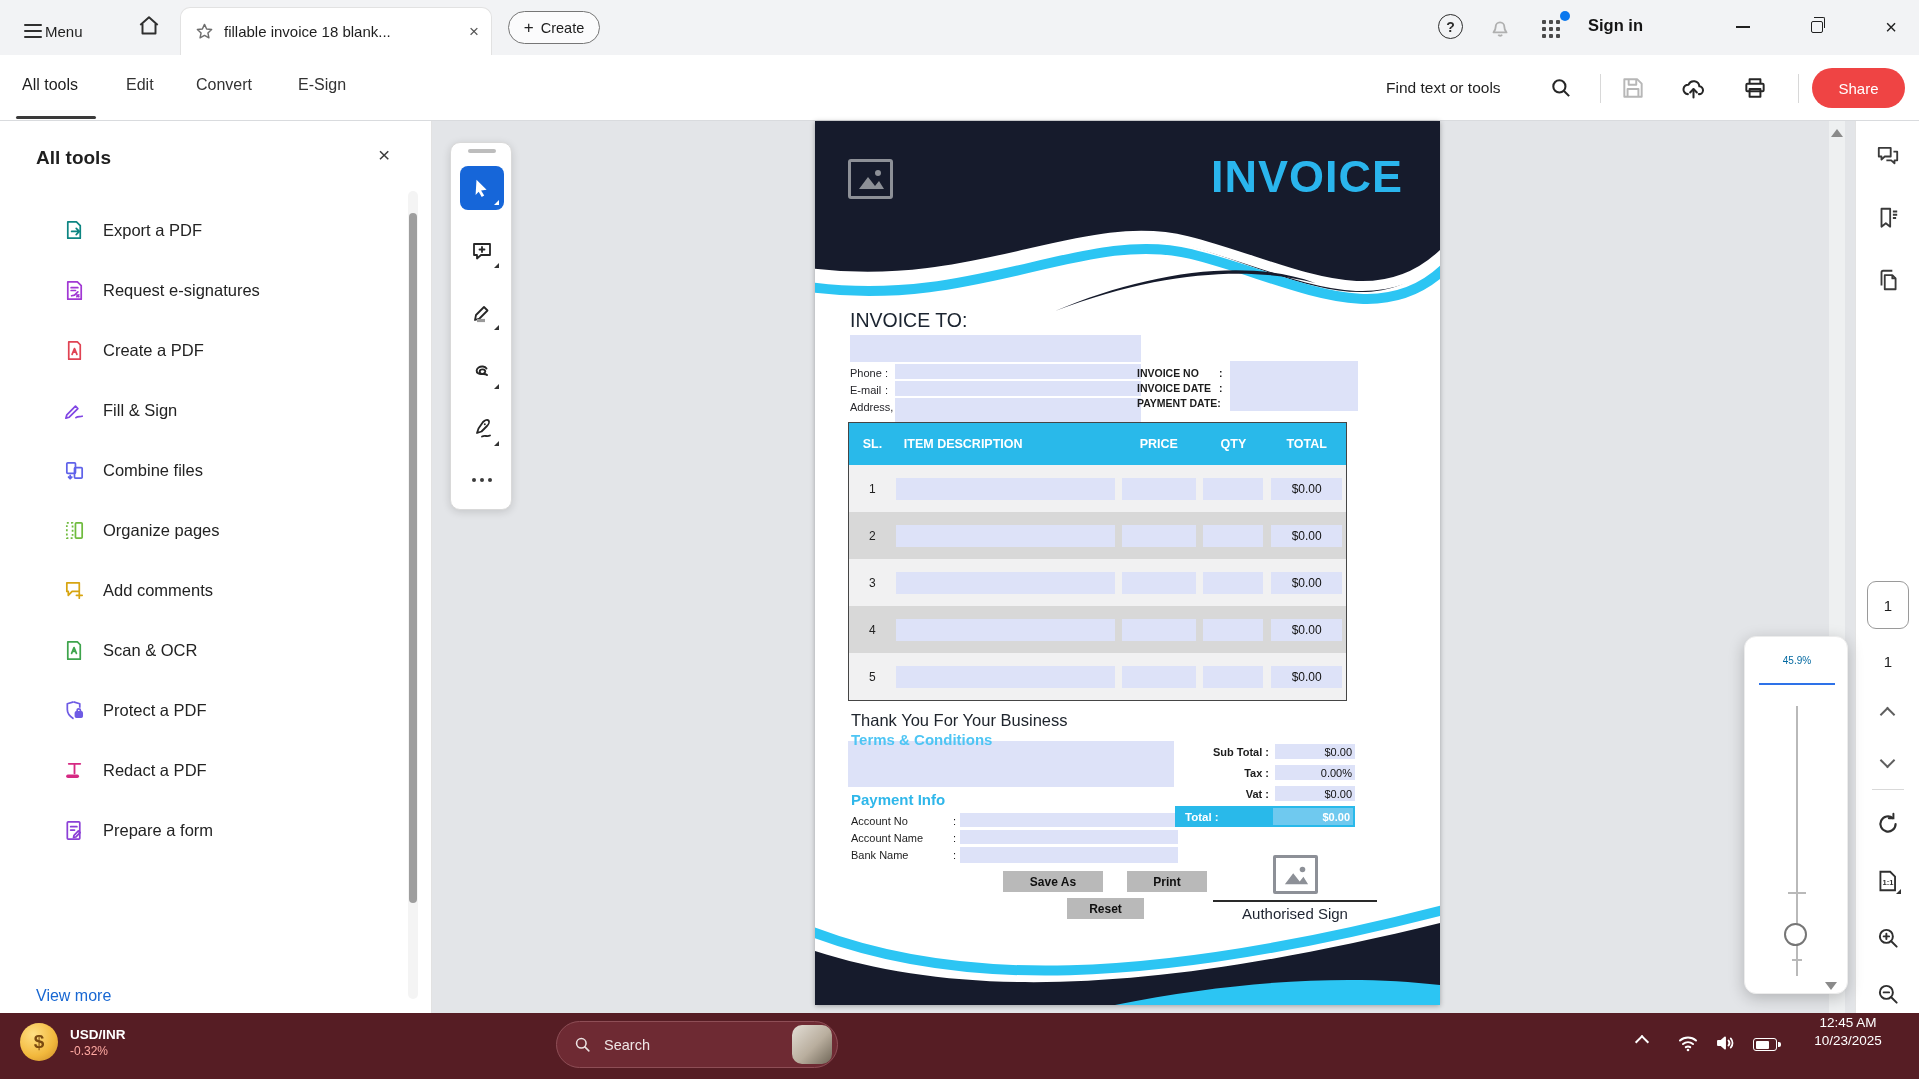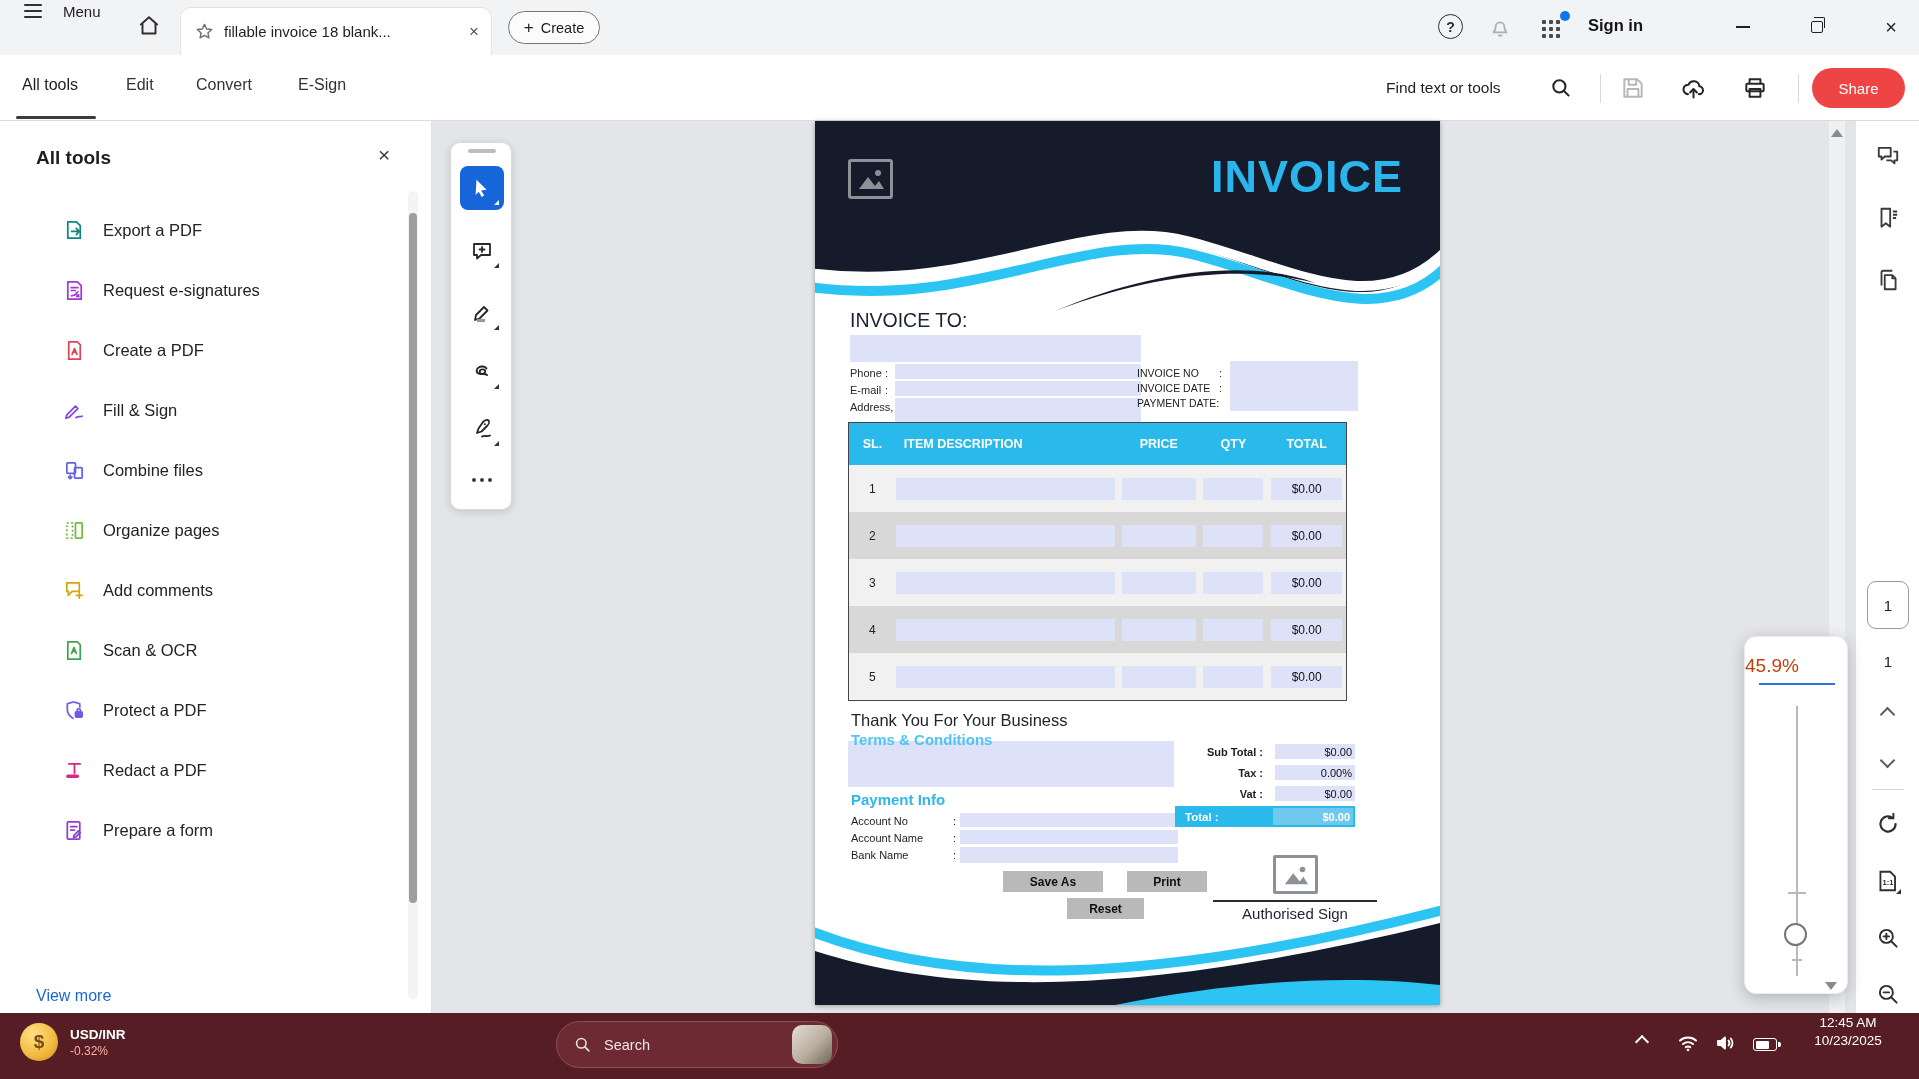--- a/index.html
+++ b/index.html
@@ -23,50 +23,50 @@
   .ticon{width:24px;height:24px;display:flex;align-items:center;justify-content:center}
   
   #viewer{position:absolute;left:432px;top:121px;width:1423px;height:892px;background:#e3e5e8}
   #qtoolbar{position:absolute;left:18px;top:21px;width:62px;height:368px;background:#fff;border:1px solid #d9d9d9;border-radius:10px;box-shadow:0 2px 8px rgba(0,0,0,.14)}
   .qbtn{position:absolute;left:9px;width:44px;height:44px;border-radius:8px;display:flex;align-items:center;justify-content:center}
   .qtri{position:absolute;right:5px;bottom:5px;width:0;height:0;border-left:5px solid transparent;border-bottom:5px solid #333}
   .qtri.w{border-bottom-color:#fff}
   #page{position:absolute;left:383px;top:0;width:625px;height:884px;background:#fff;box-shadow:0 1px 5px rgba(0,0,0,.3)}
   .lav{background:#dde2f8;position:absolute}
   .flabel{position:absolute;font-size:11px;color:#26262b}
-  .blabel{position:absolute;font-size:10.5px;font-weight:normal;color:#1c1c1c}
+  .blabel{position:absolute;font-size:10.5px;font-weight:bold;color:#1c1c1c}
   
   #invtable{position:absolute;left:33px;top:301px;width:499px;border:1px solid #454545}
   .inv-head{display:flex;height:42px;background:#29b9ea;color:#fff;font-weight:bold;font-size:12.5px;align-items:center}
   .inv-row{display:flex;height:47px;align-items:center;font-size:12px}
   .c-sl{width:47px;text-align:center}
   .c-desc{width:223px;display:flex;align-items:center}
   .c-price{width:82px;display:flex;align-items:center;justify-content:center}
   .c-qty{width:68px;display:flex;align-items:center;justify-content:center}
   .c-tot{width:79px;display:flex;align-items:center;justify-content:center}
   .fld{background:#dde2f8;height:22px}
   .trow{display:flex;height:17px;margin-bottom:4px;align-items:center}
-  .trow .tl{flex:1;text-align:right;font-size:11px;font-weight:bold;color:#1d1d1d;padding-right:12px}
+  .trow .tl{flex:1;text-align:right;font-size:11px;font-weight:bold;color:#1d1d1d;padding-right:6px}
   .trow .tf{width:80px;background:#dde2f8;height:15px;display:flex;align-items:center;justify-content:flex-end;padding-right:3px;font-size:11px;color:#111}
   .acct-label{position:absolute;font-size:11px;font-weight:normal;color:#1d1d1d}
   .greybtn{position:absolute;background:#b9b9b9;display:flex;align-items:center;justify-content:center;font-size:12px;font-weight:bold;color:#101010;cursor:pointer}
   
   #rail{position:absolute;left:1855px;top:121px;width:64px;height:892px;background:#fff;border-left:1px solid #e3e3e3}
   .railbtn{position:absolute;left:19px;width:26px;height:26px;display:flex;align-items:center;justify-content:center;color:#3a3a3a}
   .chev{width:11px;height:11px;border-left:2px solid #5f5f5f;border-top:2px solid #5f5f5f}
   
   #zoompop{position:absolute;left:1744px;top:636px;width:104px;height:358px;background:#fff;border:1px solid #ececec;border-radius:12px;box-shadow:0 4px 16px rgba(0,0,0,.22);z-index:50}
   
   #taskbar{position:absolute;left:0;top:1013px;width:1919px;height:66px;background:#561d24}
 </style>
 </head>
 <body>
 
 <div id="titlebar">
-  <div class="abs" style="left:24px;top:0;display:flex;align-items:center;gap:21px;cursor:pointer">
+  <div class="abs" style="left:24px;top:20px;display:flex;align-items:center;gap:3px;cursor:pointer">
     <span class="ham">
         <span></span>
         <span></span>
         <span></span>
       </span>
     <span style="font-size:15px;color:#1f1f1f">Menu</span>
   </div>
   <div class="abs" style="left:136px;top:13px">
     <span><svg width="26" height="26" viewBox="0 0 24 24" fill="none" stroke="#2f2f2f" stroke-width="1.8" stroke-linejoin="round">
           <path d="M4 11 12 4l8 7"></path>
@@ -557,21 +557,21 @@
     </div>
   <div class="railbtn" style="top:860px">
       <svg width="26" height="26" viewBox="0 0 24 24" fill="none" stroke="#2f2f2f" stroke-width="1.8" stroke-linecap="round">
         <circle cx="10.5" cy="10.5" r="6"></circle>
         <path d="m15 15 5 5M8 10.5h5"></path>
       </svg>
     </div>
 </div>
 
 <div id="zoompop">
-  <div class="abs" style="left:0;top:18px;width:104px;font-size:19px;color:#c2410c">45.9%</div>
+  <div class="abs" style="left:0;top:18px;width:104px;text-align:center;font-size:10px;color:#0369a1">45.9%</div>
   <div class="abs" style="left:14px;top:46px;width:76px;height:2px;background:#2e72e8"></div>
   <div class="abs" style="left:51px;top:69px;width:2px;height:270px;background:#b9b9b9"></div>
   <div class="abs" style="left:43px;top:255px;width:18px;height:2px;background:#b9b9b9"></div>
   <div class="abs" style="left:39px;top:286px;width:23px;height:23px;border:2.5px solid #767676;border-radius:50%;background:#fff;cursor:pointer"></div>
   <div class="abs" style="left:47px;top:322px;width:10px;height:2px;background:#b9b9b9"></div>
   <div class="abs" style="left:80px;top:345px;width:0;height:0;border-left:6px solid transparent;border-right:6px solid transparent;border-top:8px solid #8a8a8a"></div>
 </div>
 
 <div id="taskbar">
   <div class="abs" style="left:20px;top:10px;display:flex;align-items:center;gap:12px;cursor:pointer">

